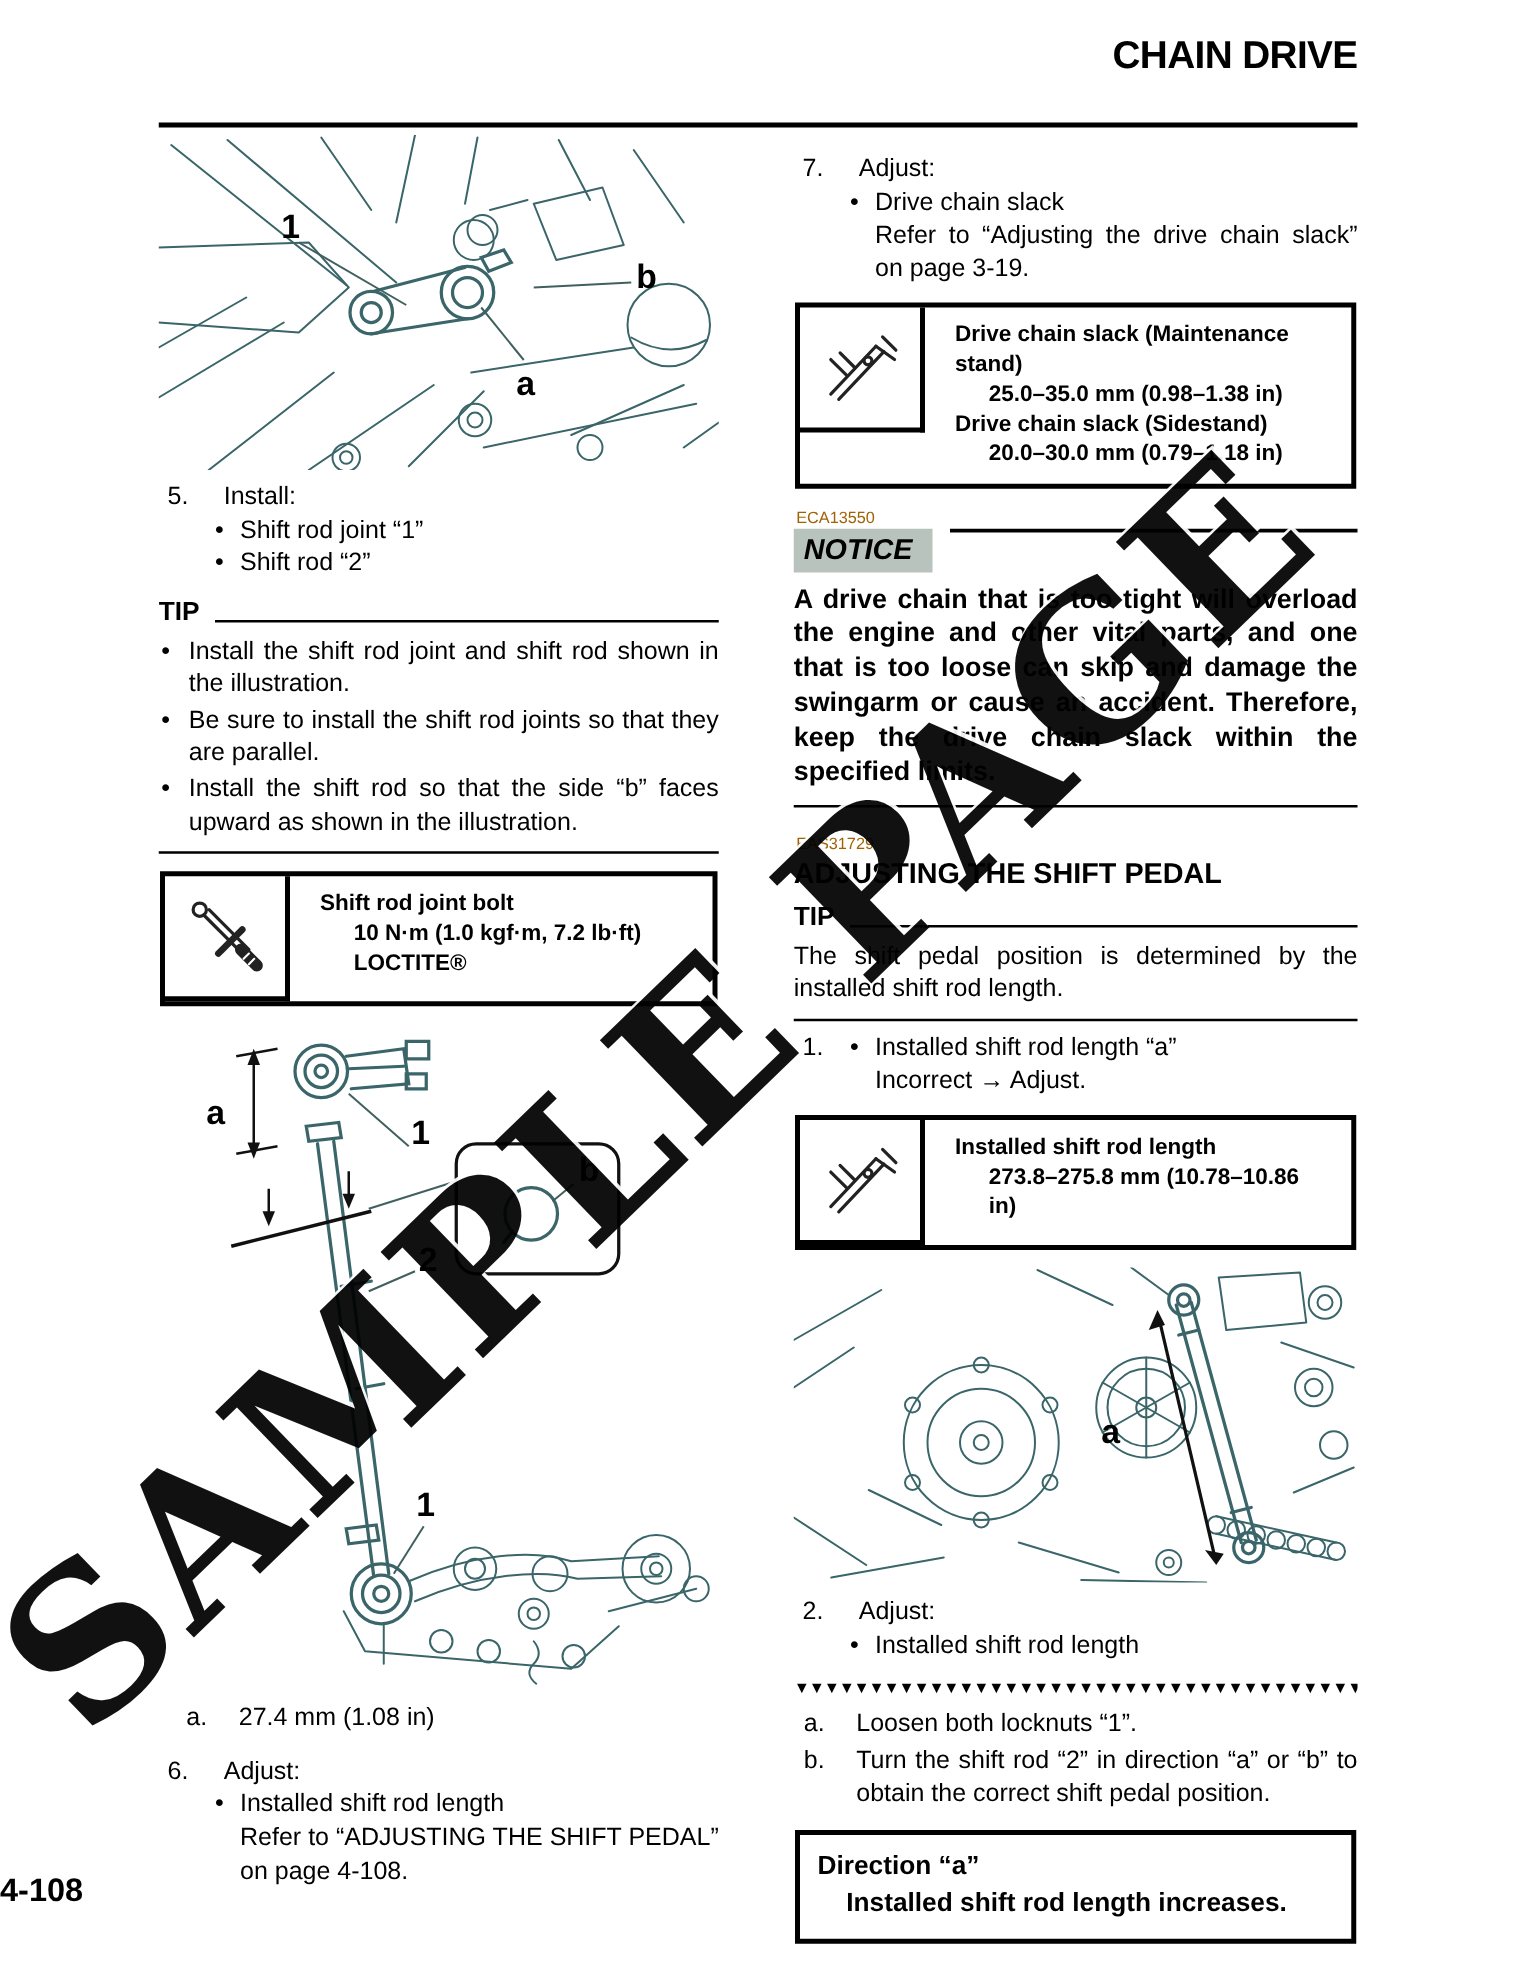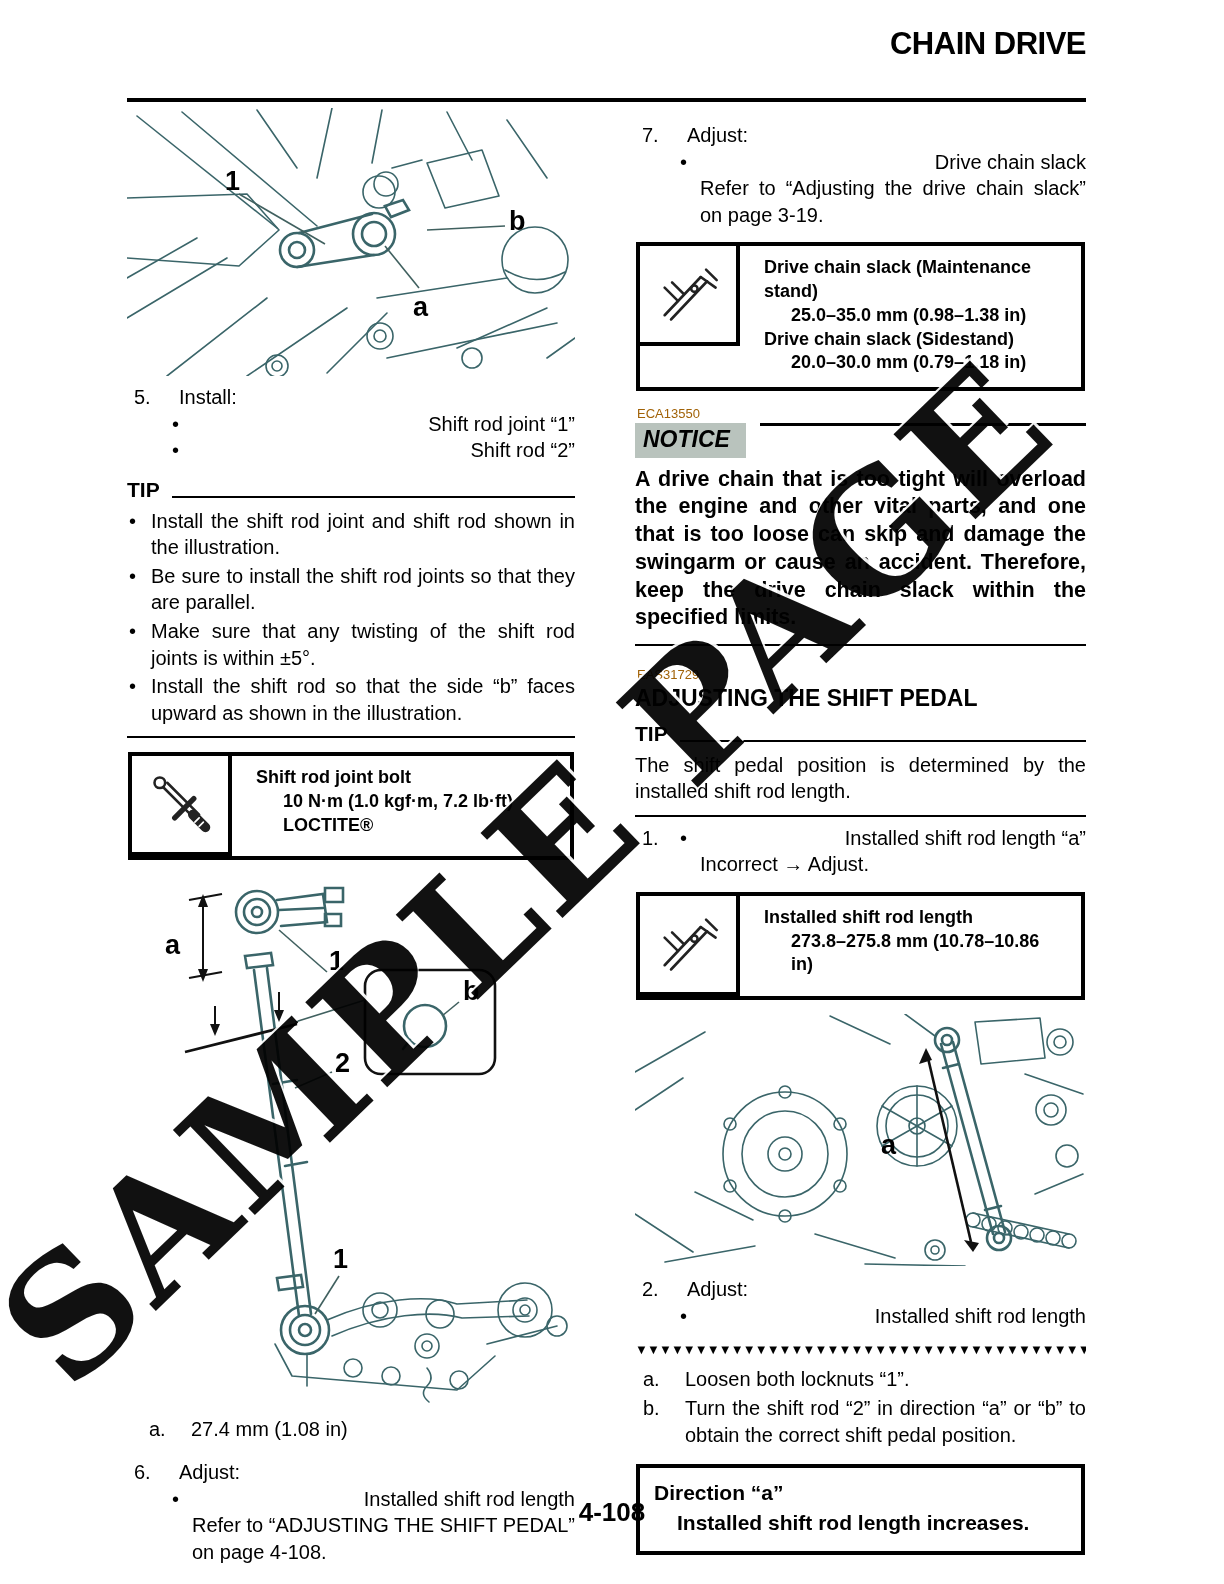--- a/index.html
+++ b/index.html
@@ -12,21 +12,21 @@
 
   
   .col{position:absolute;top:108px;font-size:20px;line-height:1.33;}
   .col-left{left:127px;width:448px;}
   .col-right{left:635px;width:451px;}
 
   
   .step{display:flex;padding-left:7px;margin:8px 0 2px;}
   .step-num{width:45px;flex:none;}
   .step-body{flex:1;min-width:0;}
-  .sb{position:relative;padding-left:13px;text-align:right;}
+  .sb{position:relative;padding-left:13px;}
   .sb::before{content:"•";position:absolute;left:-7px;}
   .refer{padding-left:13px;}
   .tipb{position:relative;padding-left:24px;margin:2px 0;}
   .tipb::before{content:"•";position:absolute;left:2px;}
   .just{text-align:justify;}
   .substep{display:flex;padding-left:8px;margin:2px 0;}
   .substep .step-num{width:42px;}
 
   
   .tiphead{display:flex;align-items:flex-end;margin:12px 0 4px;}
@@ -53,21 +53,21 @@
   .noticerow .rule{flex:1;height:3px;background:#000;margin:0 0 4px 14px;}
   .notice-text{font-weight:bold;font-size:21.5px;line-height:1.29;text-align:justify;}
 
   .section-title{font-weight:bold;font-size:23px;margin:2px 0 0;}
 
   .tri-row{font-size:13px;letter-spacing:-0.9px;white-space:nowrap;overflow:hidden;margin:12px 0 8px;}
 
   .fig-caption{display:flex;margin:10px 0 16px;padding-left:22px;}
   .fig-caption .cap-num{width:42px;flex:none;}
 
-  .page-number{position:absolute;top:1497px;left:0;width:100%;text-align:center;font-size:26px;font-weight:bold;}
+  .page-number{position:absolute;top:1497px;left:0;width:100%;font-size:26px;font-weight:bold;}
 
   
   .watermark{position:absolute;left:30px;top:1258px;transform:rotate(-44deg);transform-origin:0 50%;
              font-family:"DejaVu Serif",serif;font-weight:bold;font-size:162px;letter-spacing:4px;
              white-space:nowrap;color:#000;opacity:0.93;z-index:6;pointer-events:none;
              text-shadow:3px -2px 0 #ffffff;}
 
   
   .fig{display:block;}
   .la{stroke:#3a6569;fill:none;stroke-width:1.6;stroke-linecap:round;stroke-linejoin:round;}
@@ -145,21 +145,20 @@
         <div class="sb">Shift rod “2”</div>
       </div>
     </div>
 
     <div class="tiphead">
       <span class="tiplabel">TIP</span>
       <span class="rule"></span>
     </div>
     <div class="tipb just">Install the shift rod joint and shift rod shown in the illustration.</div>
     <div class="tipb just">Be sure to install the shift rod joints so that they are parallel.</div>
-    <div class="tipb just">Make sure that any twisting of the shift rod joints is within ±5°.</div>
     <div class="tipb just">Install the shift rod so that the side “b” faces upward as shown in the illustration.</div>
     <div class="endrule"></div>
 
     <div class="specbox">
       <div class="icon-cell">
         <svg width="68" height="68" viewBox="0 0 64 64">
           <g class="icon-line">
             <circle cx="13" cy="12" r="5"></circle>
             <path d="M16,16 L46,46"></path>
               <path d="M20,12 L50,42"></path>

